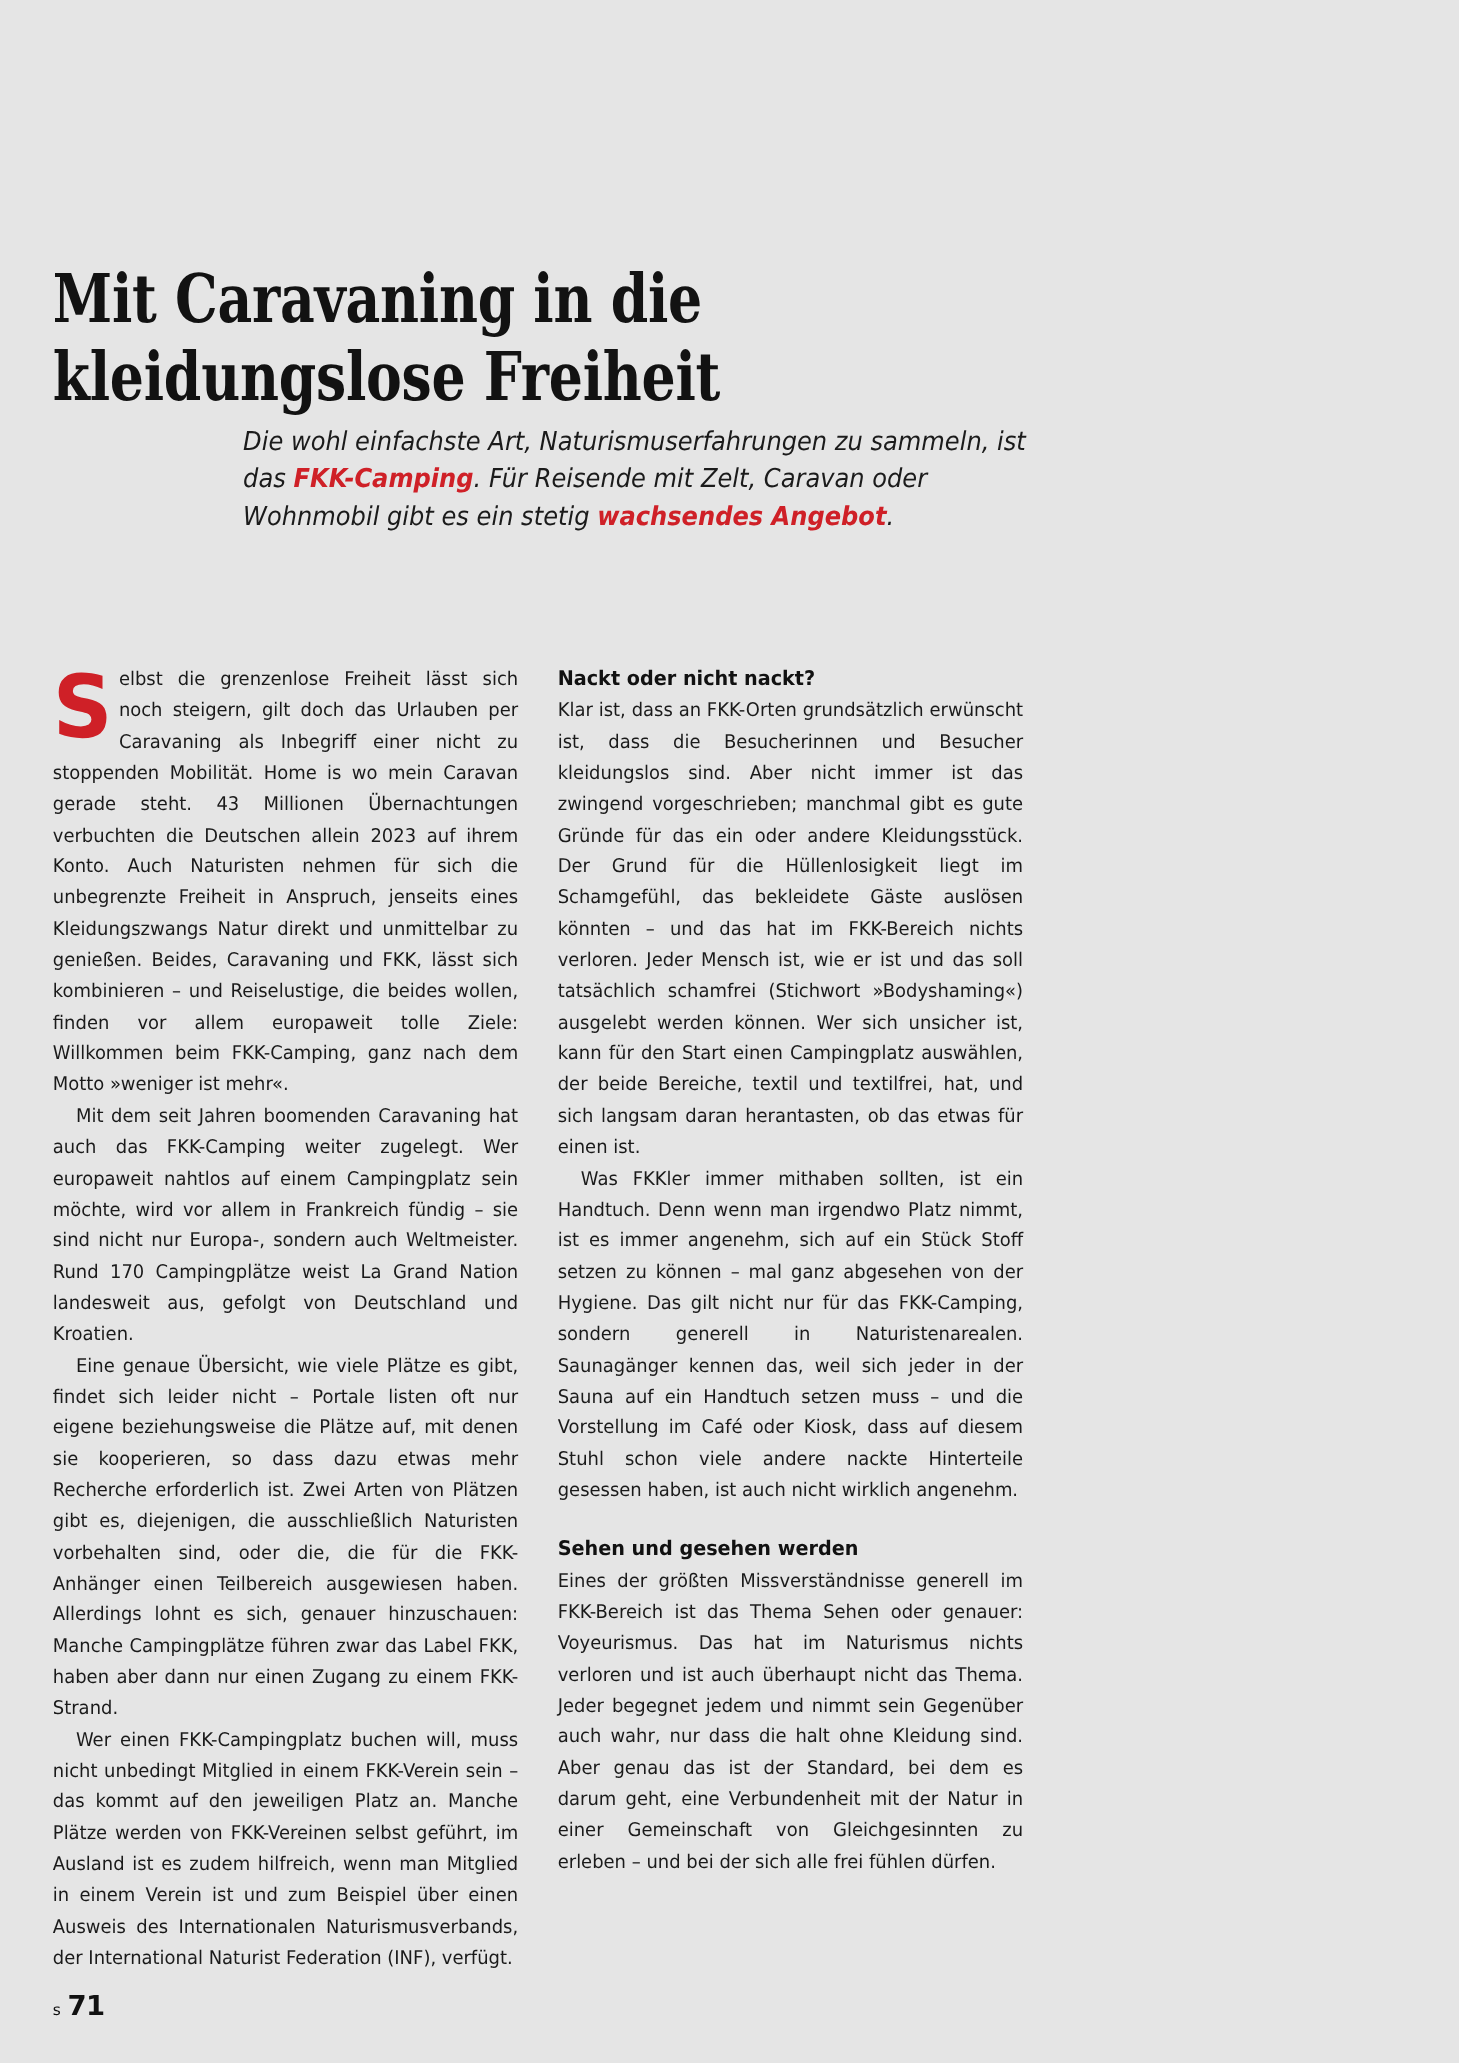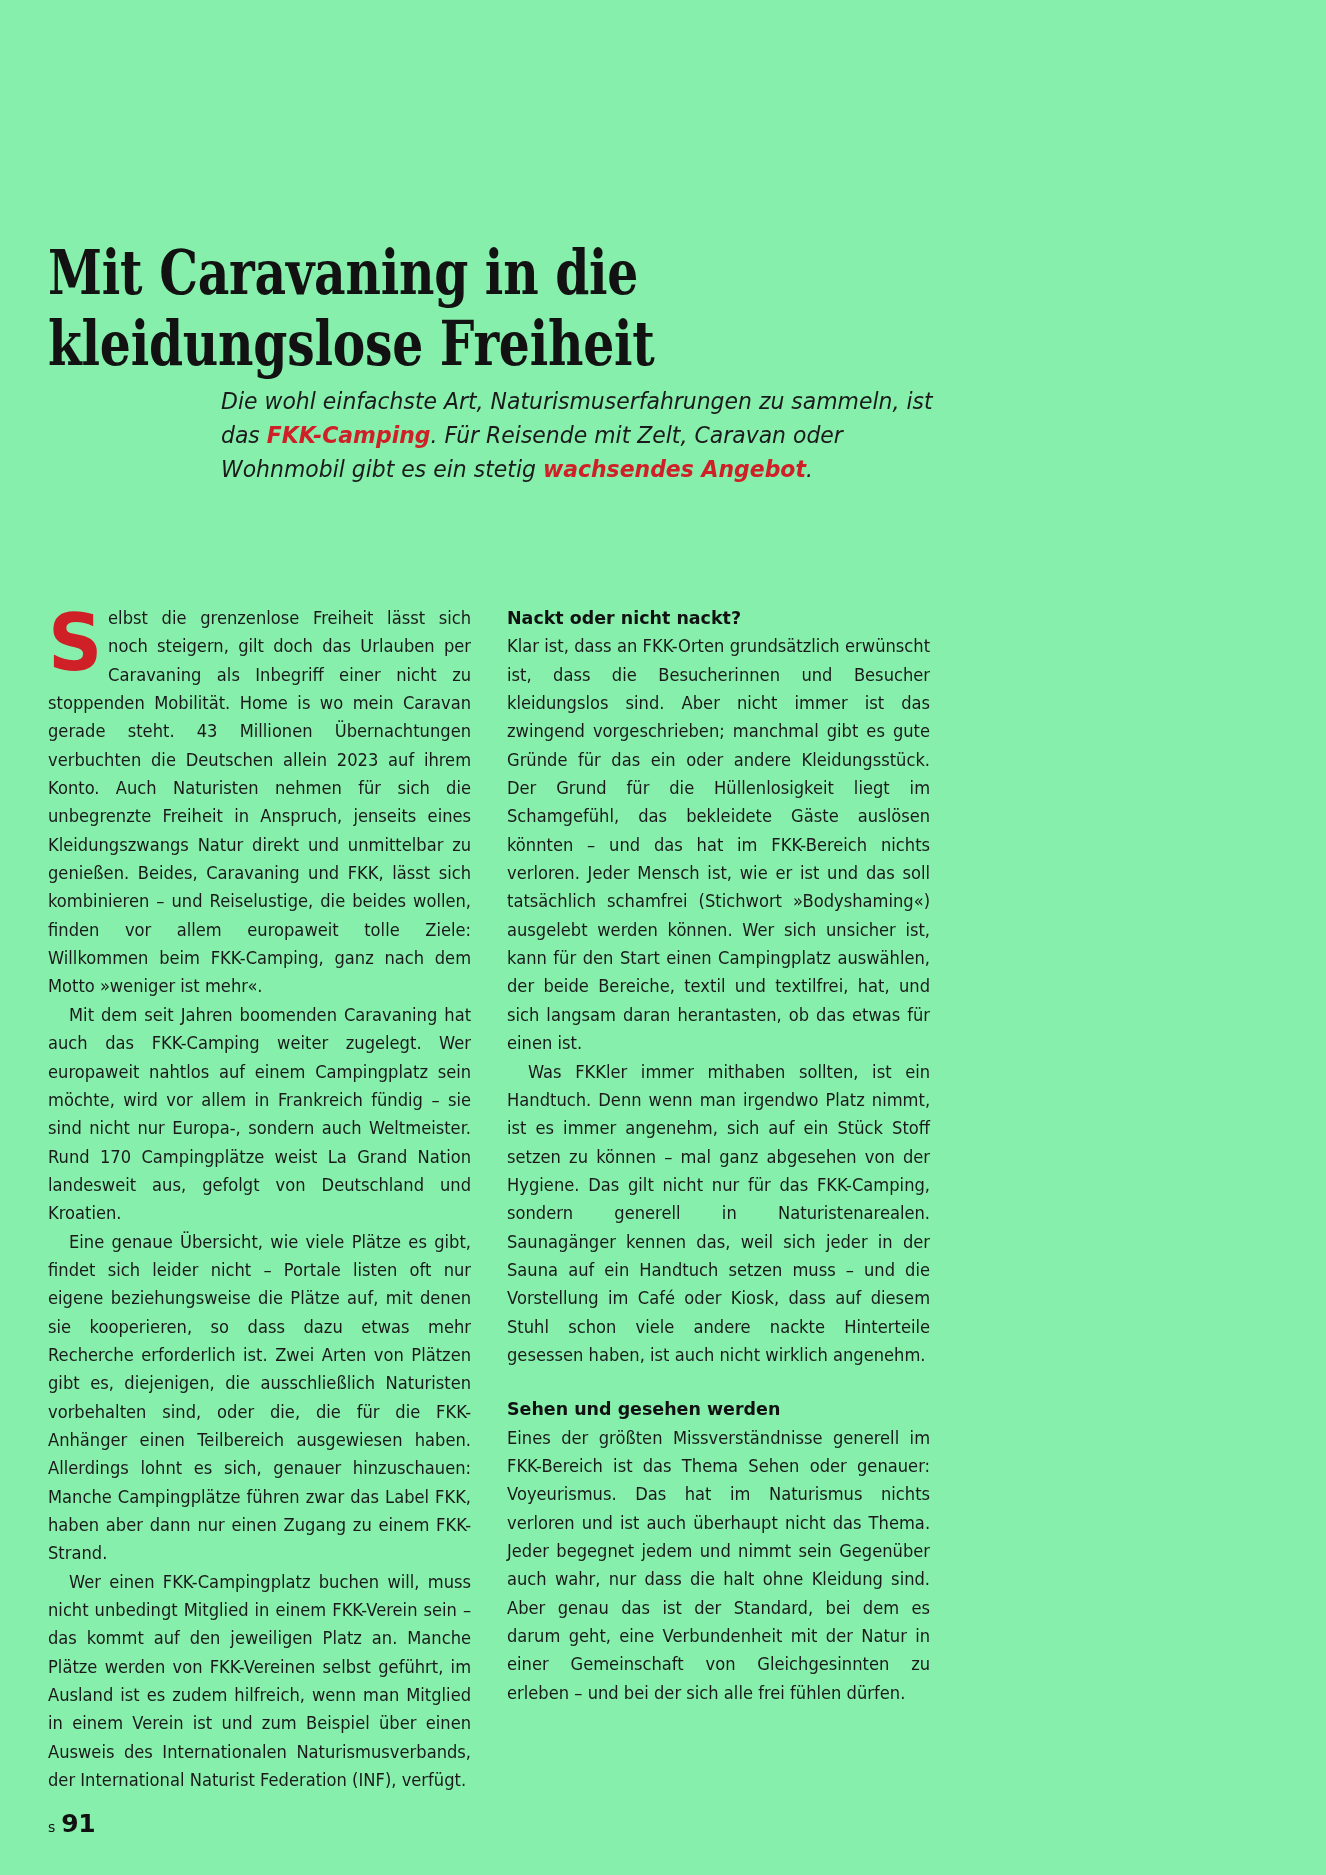--- a/index.html
+++ b/index.html
@@ -11,21 +11,21 @@
     width: 1326px;
     height: 1875px;
     position: relative;
     font-family: "DejaVu Sans", sans-serif;
     overflow: hidden;
   }
 
   .page {
     position: absolute;
     inset: 0;
-    background: #86efac;
+    background: #e5e5e5;
   }
 
   
   .headline {
     position: absolute;
     left: 48px;
     top: 196px;
     width: 900px;
     font-family: "DejaVu Serif", "Liberation Serif", serif;
     font-weight: 700;
@@ -140,16 +140,16 @@
   <div class="col col-right">
     <h2 class="subhead">Nackt oder nicht nackt?</h2>
     <p>Klar ist, dass an FKK-Orten grundsätzlich erwünscht ist, dass die Besucherinnen und Besucher kleidungslos sind. Aber nicht immer ist das zwingend vorgeschrieben; manchmal gibt es gute Gründe für das ein oder andere Kleidungsstück. Der Grund für die Hüllenlosigkeit liegt im Schamgefühl, das bekleidete Gäste auslösen könnten – und das hat im FKK-Bereich nichts verloren. Jeder Mensch ist, wie er ist und das soll tatsächlich schamfrei (Stichwort »Bodyshaming«) ausgelebt werden können. Wer sich unsicher ist, kann für den Start einen Campingplatz auswählen, der beide Bereiche, textil und textilfrei, hat, und sich langsam daran herantasten, ob das etwas für einen ist.</p>
     <p>Was FKKler immer mithaben sollten, ist ein Handtuch. Denn wenn man irgendwo Platz nimmt, ist es immer angenehm, sich auf ein Stück Stoff setzen zu können – mal ganz abgesehen von der Hygiene. Das gilt nicht nur für das FKK-Camping, sondern generell in Naturistenarealen. Saunagänger kennen das, weil sich jeder in der Sauna auf ein Handtuch setzen muss – und die Vorstellung im Café oder Kiosk, dass auf diesem Stuhl schon viele andere nackte Hinterteile gesessen haben, ist auch nicht wirklich angenehm.</p>
     <h2 class="subhead spaced">Sehen und gesehen werden</h2>
     <p>Eines der größten Missverständnisse generell im FKK-Bereich ist das Thema Sehen oder genauer: Voyeurismus. Das hat im Naturismus nichts verloren und ist auch überhaupt nicht das Thema. Jeder begegnet jedem und nimmt sein Gegenüber auch wahr, nur dass die halt ohne Kleidung sind. Aber genau das ist der Standard, bei dem es darum geht, eine Verbundenheit mit der Natur in einer Gemeinschaft von Gleichgesinnten zu erleben – und bei der sich alle frei fühlen dürfen.</p>
   </div>
 
   <div class="folio">
     <span class="folio-prefix">s</span>
-    <span class="folio-number">91</span>
+    <span class="folio-number">71</span>
   </div>
 
 </div>
 
 </body></html>

